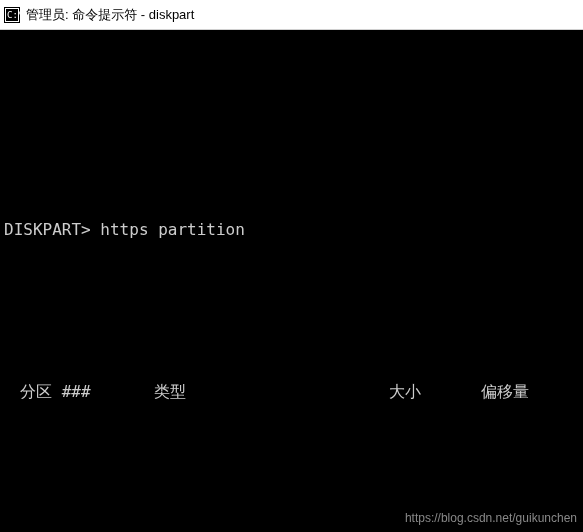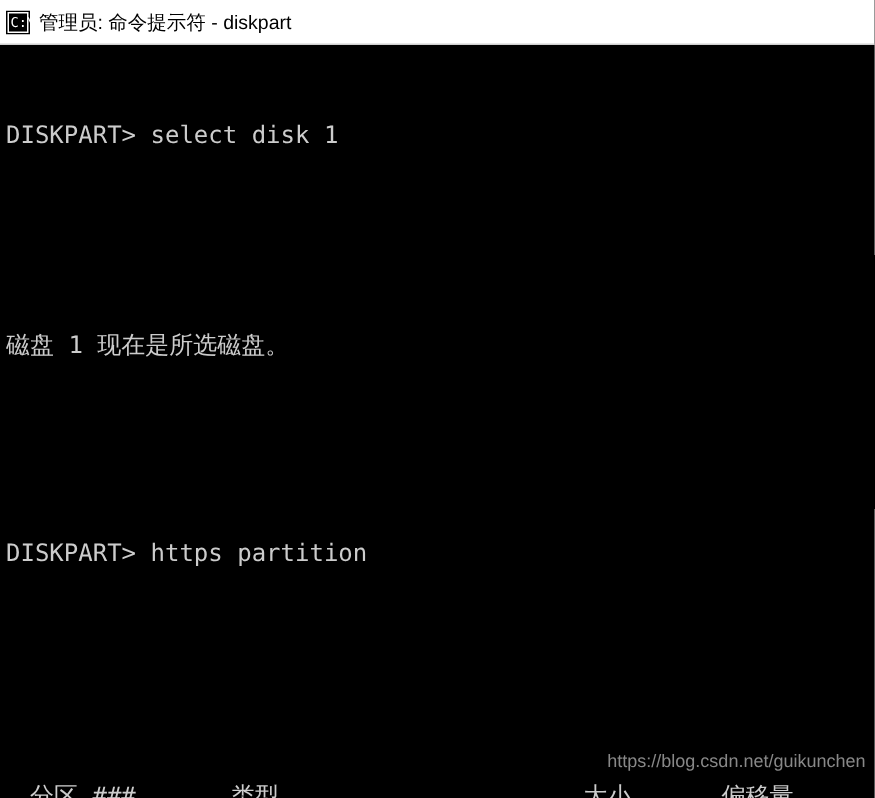--- a/index.html
+++ b/index.html
@@ -73,21 +73,21 @@
       width: 105px;
       text-align: right;
       padding-right: 8px;
     }
     .col-offset {
       width: 100px;
       text-align: right;
     }
     .watermark {
       position: absolute;
-      bottom: 16px;
+      bottom: 5px;
       right: 6px;
       color: #888888;
       font-size: 12px;
       font-family: sans-serif;
       padding-left: 36px;
     }
   </style>
 </head>
 <body>
 
@@ -98,23 +98,21 @@
         <rect x="0" y="0" width="16" height="16" fill="#000"></rect>
         <rect x="1" y="1" width="14" height="14" fill="#fff"></rect>
         <rect x="2" y="2" width="12" height="12" fill="#000"></rect>
         <text x="3" y="11" font-size="9" fill="#fff" font-family="monospace">C:\</text>
       </svg>
     </span>
     <span class="titlebar-title">管理员: 命令提示符 - diskpart</span>
   </div>
 
   <div class="terminal">
-    <div class="line"><span class="prompt">DISKPART&gt;</span> <span>select disk 1</span></div>
     <div class="line"> </div>
-    <div class="line">磁盘 1 现在是所选磁盘。</div>
     <div class="line"> </div>
     <div class="line"><span class="prompt">DISKPART&gt;</span> <span>https partition</span></div>
     <div class="line"> </div>
 
     <div class="table-header">
       <span class="col-partition">分区 ###</span>
       <span class="col-type">类型</span>
       <span class="col-size">大小</span>
       <span class="col-offset">偏移量</span>
     </div>

